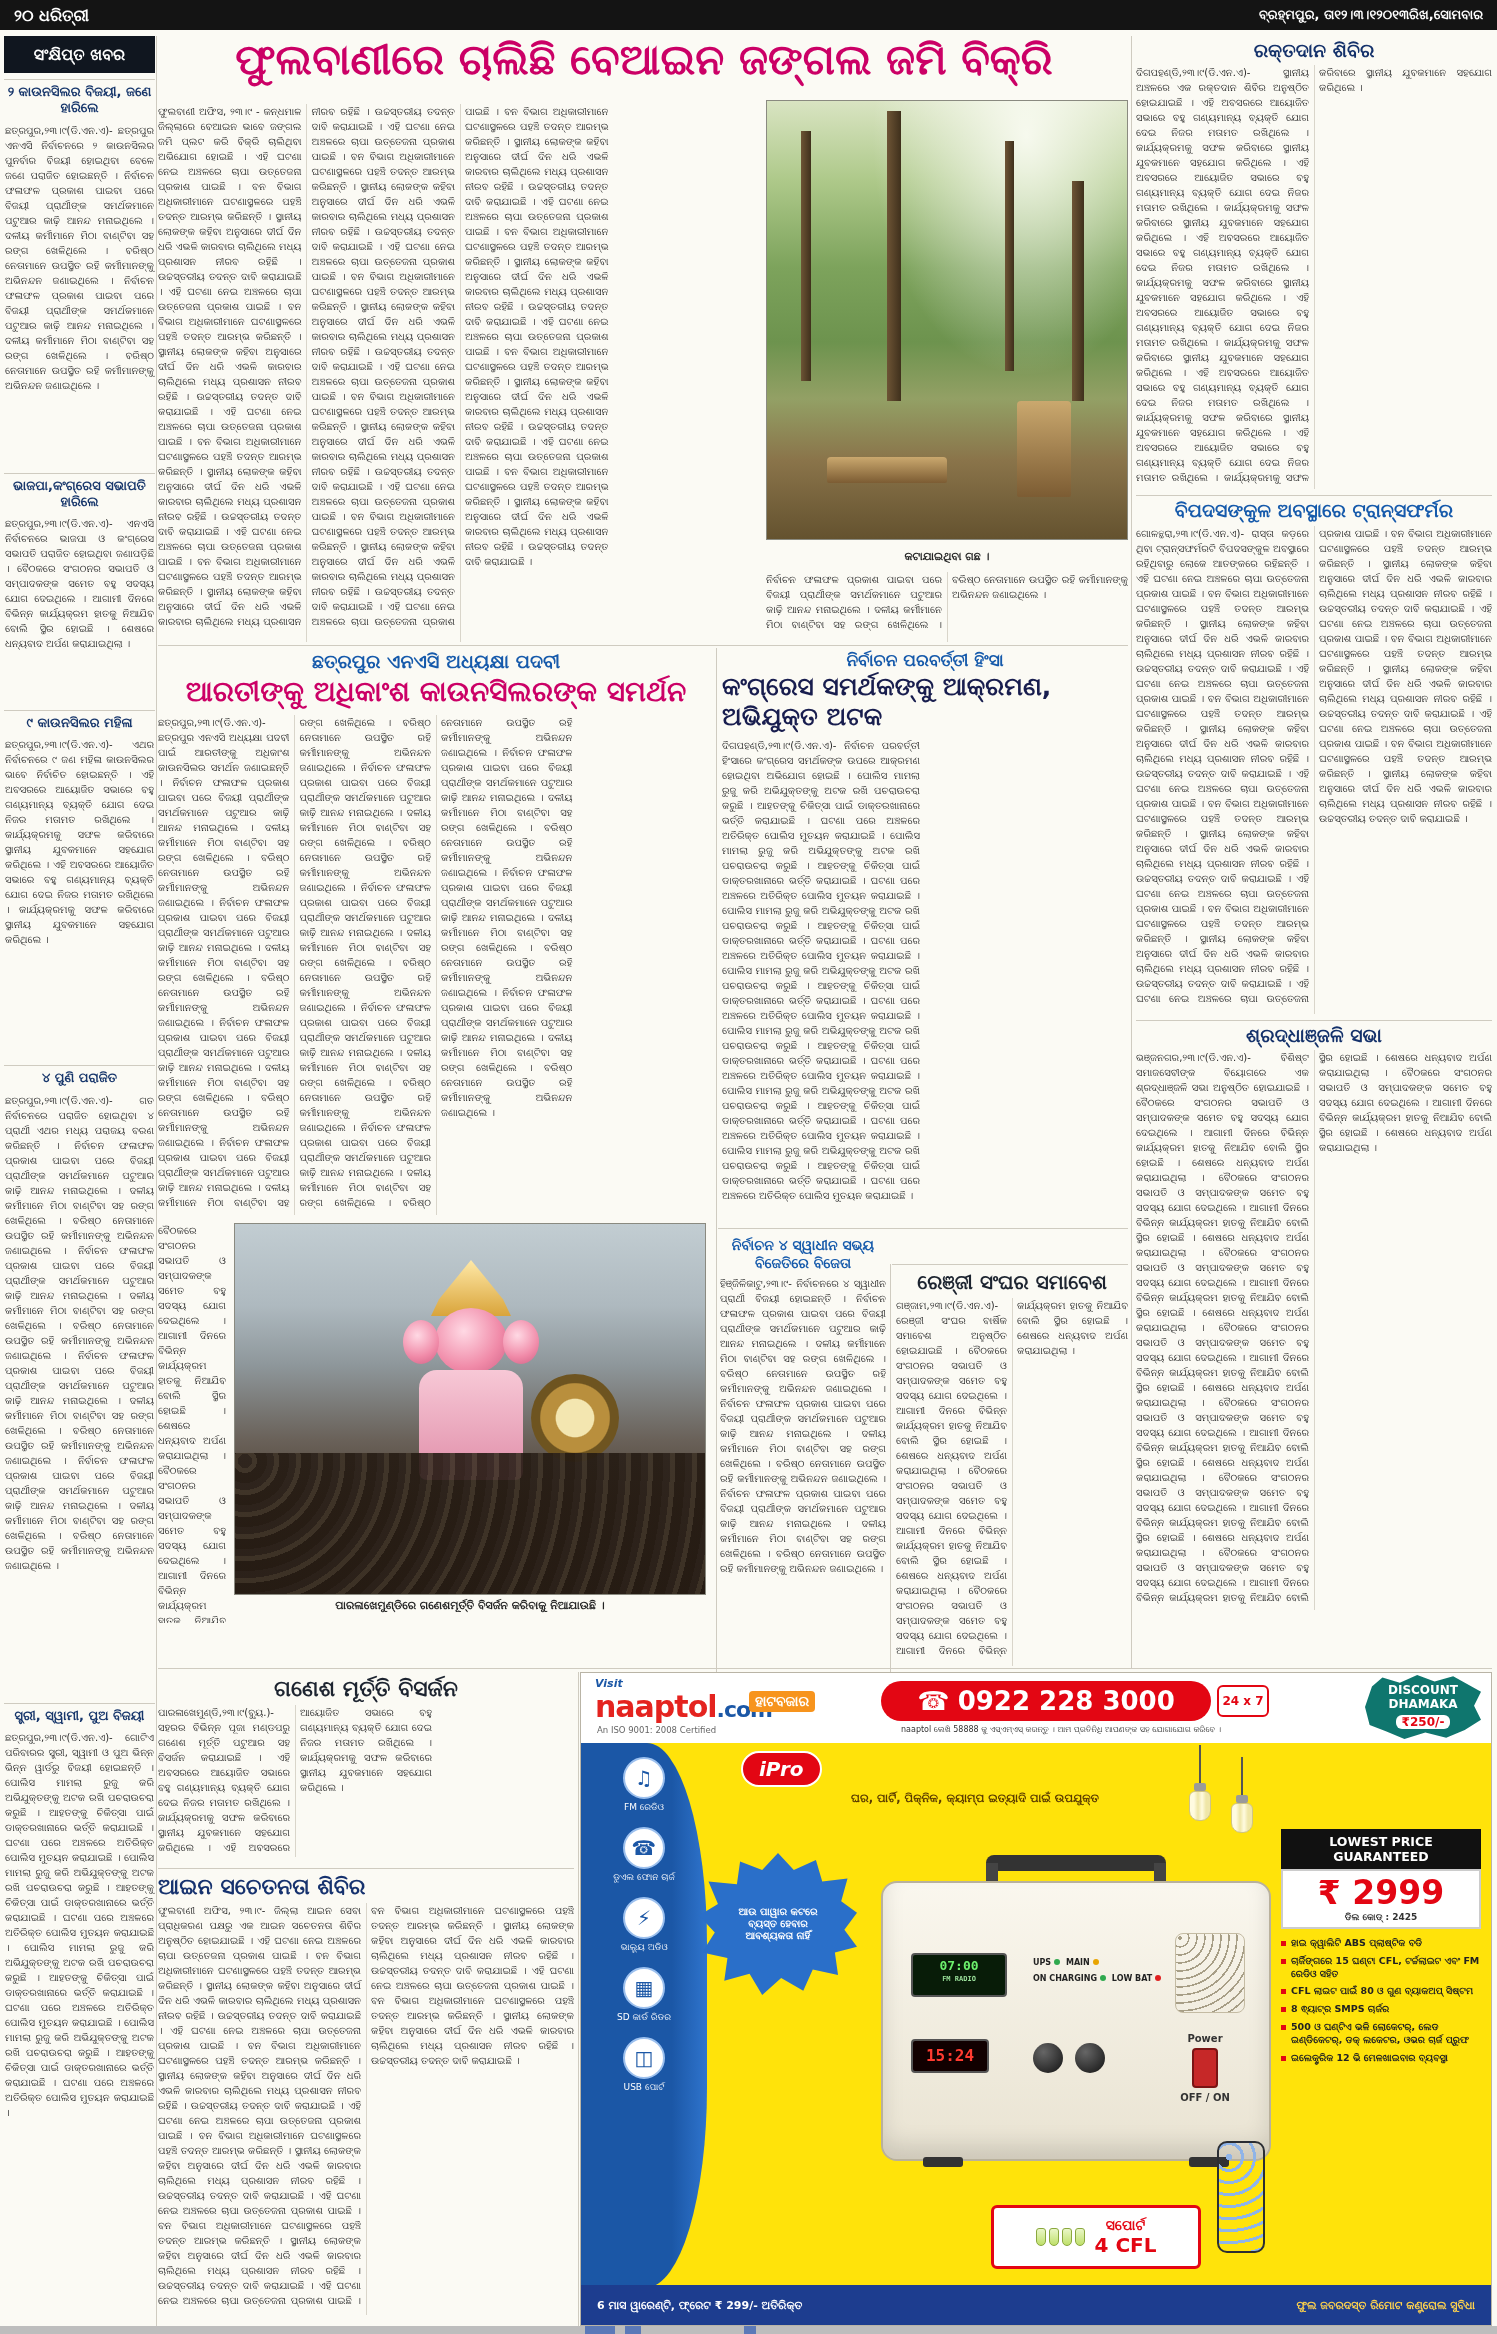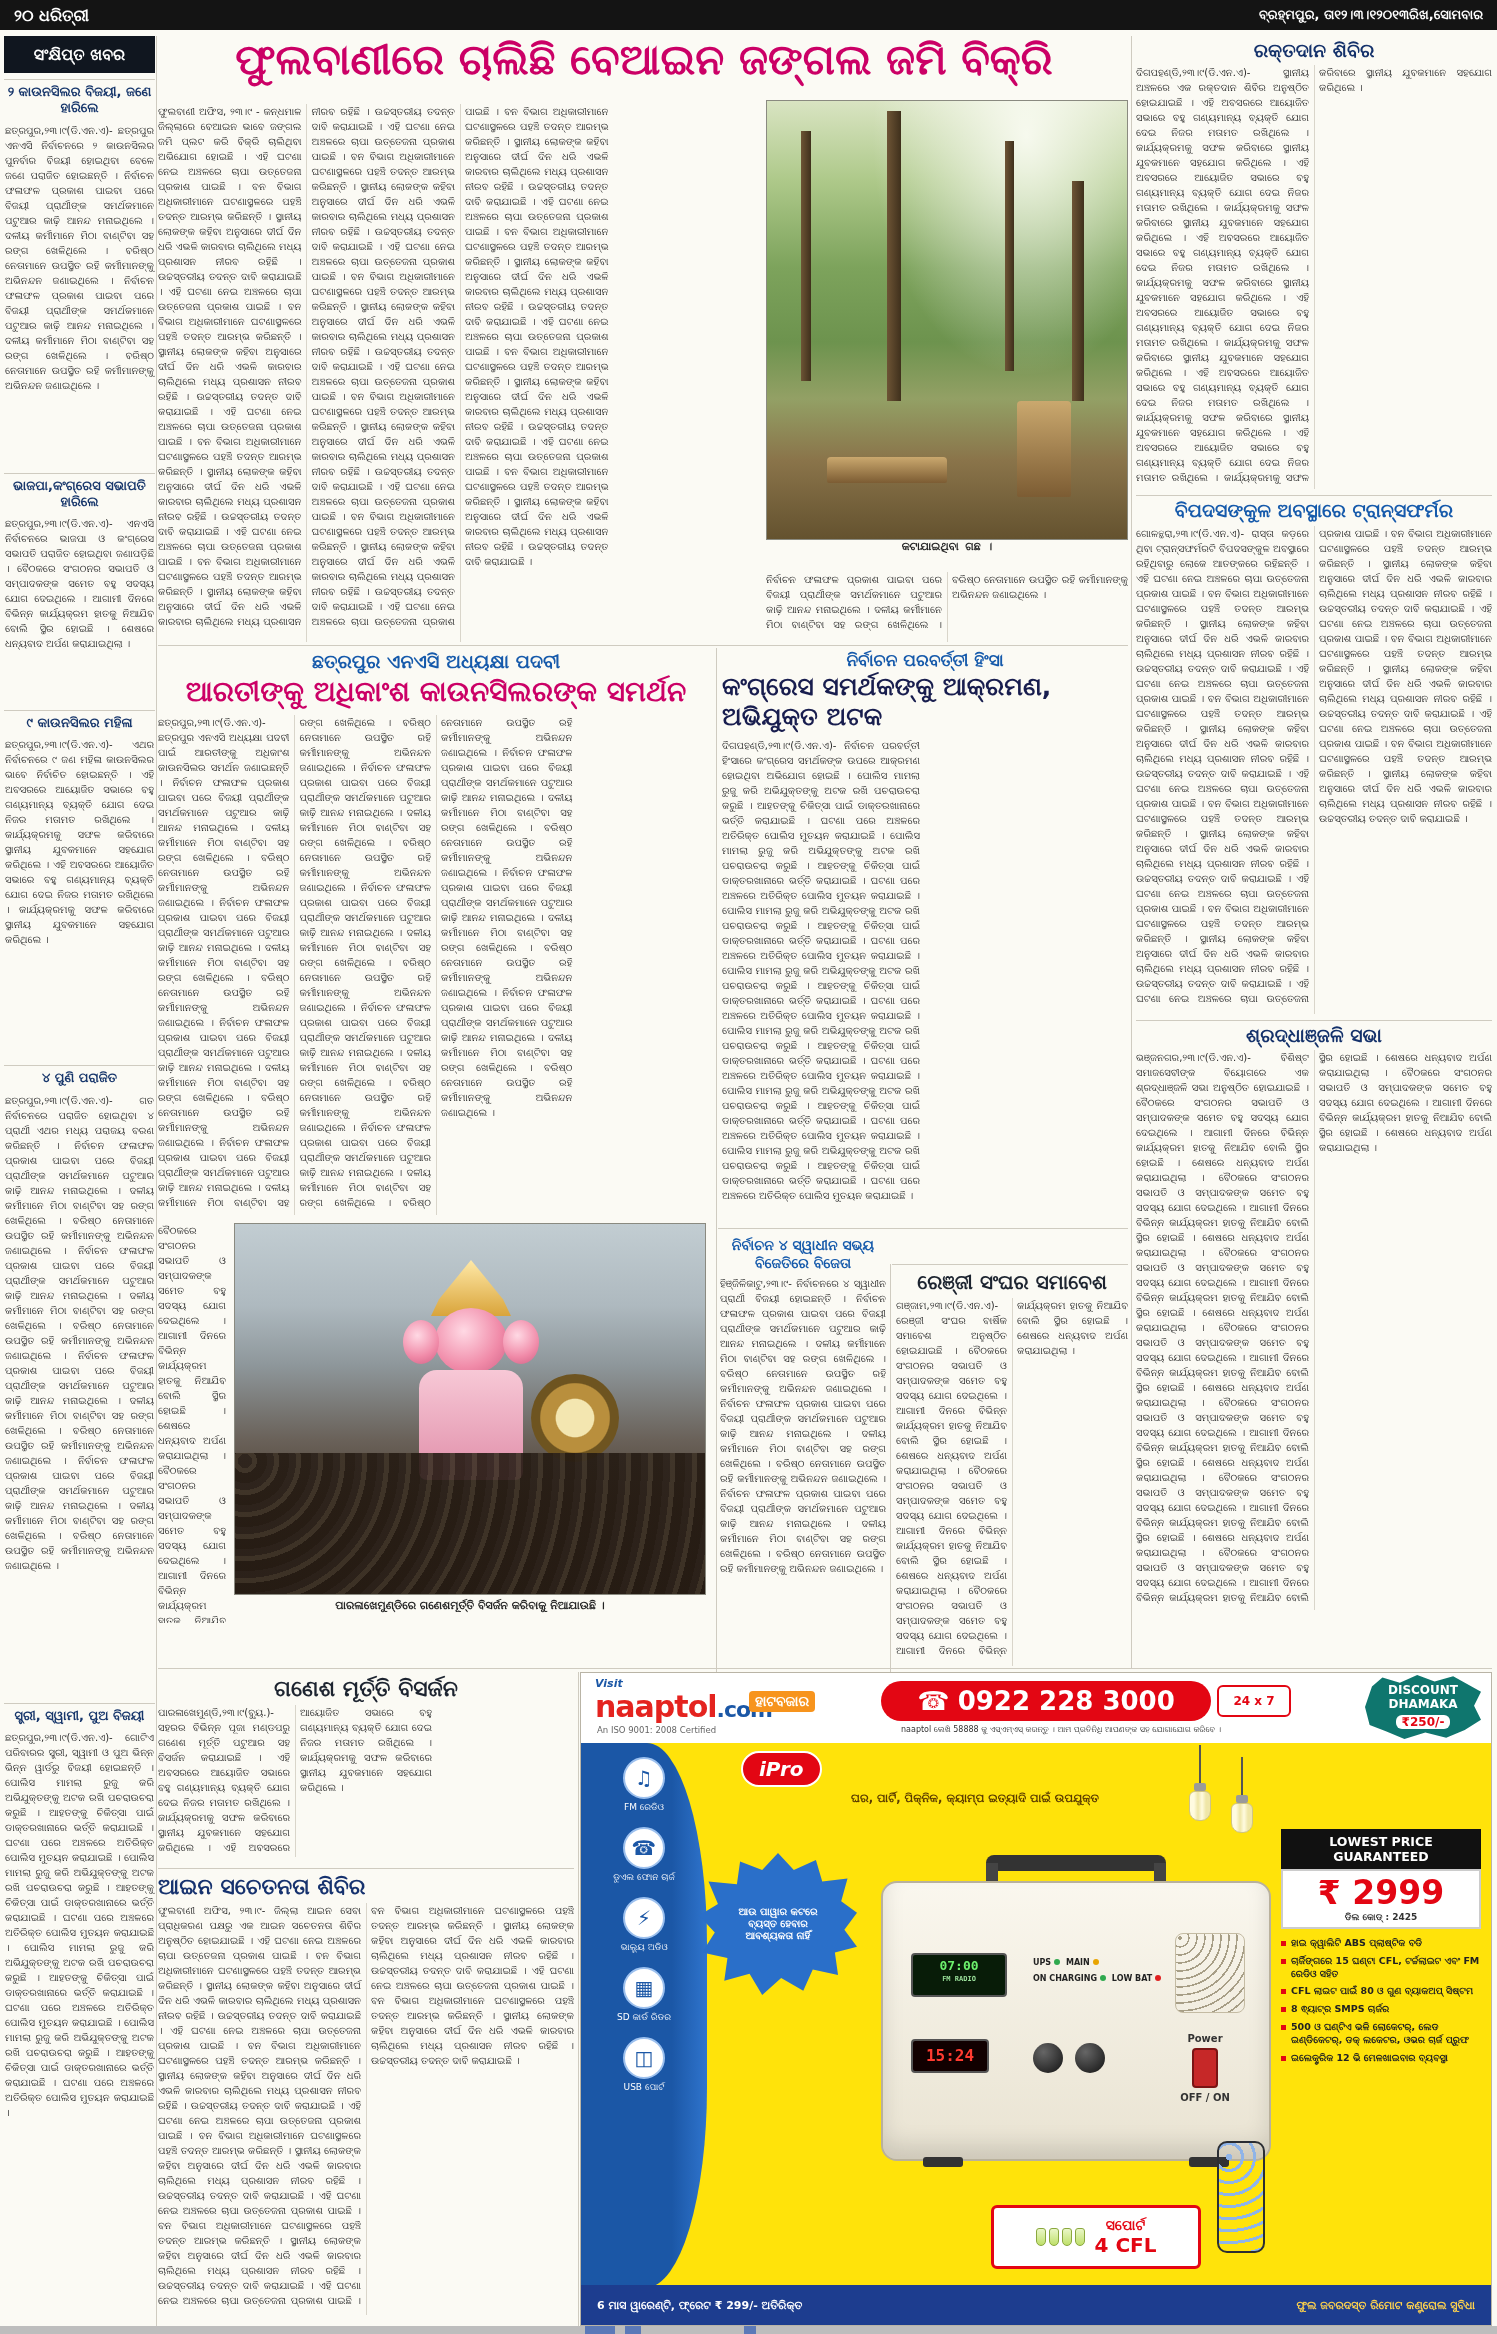--- a/index.html
+++ b/index.html
@@ -59,21 +59,21 @@
   
   .ad { left:580px; top:1672px; width:912px; height:654px; border:1px solid #b9b4a6; background:#fff; }
   .ad-top { position:absolute; left:0; top:0; width:100%; height:70px; background:#fff; }
   .np-visit { position:absolute; left:14px; top:4px; font-size:11px; font-style:italic; color:#1b57a6; font-weight:bold; }
   .np-logo { position:absolute; left:14px; top:16px; font-size:30px; font-weight:bold; color:#e4231f; letter-spacing:-1px; }
   .np-logo .tld { color:#1b57a6; font-size:22px; }
   .np-badge { position:absolute; left:168px; top:18px; background:#f7941d; color:#fff; font-size:14px; font-weight:bold; padding:2px 6px; border-radius:4px; }
   .np-iso { position:absolute; left:16px; top:52px; font-size:8.5px; color:#666; }
   .phone-pill { position:absolute; left:300px; top:8px; width:330px; height:40px; background:#e30613; border-radius:22px;
       color:#fff; display:flex; align-items:center; justify-content:center; gap:8px; font-size:26px; font-weight:bold; }
-  .hours { position:absolute; left:636px; top:12px; width:74px; height:32px; background:#fff; border:2px solid #e30613; color:#e30613;
+  .hours { position:absolute; left:636px; top:12px; width:52px; height:32px; background:#fff; border:2px solid #e30613; color:#e30613;
       border-radius:6px; font-size:12px; font-weight:bold; display:flex; align-items:center; justify-content:center; }
   .order-note { position:absolute; left:280px; top:52px; width:400px; font-size:8px; color:#333; text-align:center; }
   .disc-burst { position:absolute; right:10px; top:2px; width:116px; height:64px; background:#0f766e; border-radius:10px;
       clip-path:polygon(6% 18%,15% 4%,30% 12%,45% 0,60% 10%,76% 2%,88% 14%,100% 26%,94% 48%,100% 70%,86% 86%,70% 98%,52% 90%,34% 100%,18% 88%,4% 78%,0 50%);
       color:#fff; text-align:center; font-weight:bold; padding-top:8px; }
   .disc-burst .l1 { font-size:12px; } .disc-burst .l2 { font-size:12px; }
   .disc-burst .amt { display:inline-block; background:#fff; color:#e30613; font-size:12px; padding:0 6px; border-radius:6px; margin-top:2px; }
 
   .ad-main { position:absolute; left:0; top:70px; width:100%; height:544px; background:#ffe30a; overflow:hidden; }
   .band { position:absolute; left:0; top:0; width:126px; height:100%; background:linear-gradient(90deg,#1b57a6 72%, #2f74cd); border-radius:0 60px 60px 0/0 200px 200px 0; }
@@ -211,21 +211,21 @@
     </div>
     <figure class="abs" style="left:766px;top:100px;width:362px;">
       <div class="photo photo-forest" style="position:relative;width:362px;height:440px;overflow:hidden;">
         <div class="trunk" style="left:34px;top:30px;width:10px;height:250px;"></div>
         <div class="trunk" style="left:120px;top:10px;width:14px;height:290px;"></div>
         <div class="trunk" style="left:238px;top:40px;width:9px;height:230px;"></div>
         <div class="trunk" style="left:305px;top:80px;width:12px;height:220px;"></div>
         <div class="stump" style="left:250px;top:300px;width:54px;height:96px;"></div>
         <div class="stump" style="left:60px;top:356px;width:120px;height:26px;"></div>
       </div>
-      <figcaption class="caption" style="padding-top:1px;font-family:Liberation Mono, monospace;">କଟାଯାଇଥିବା ଗଛ ।</figcaption>
+      <figcaption class="caption" style="padding-top:10px;">କଟାଯାଇଥିବା ଗଛ ।</figcaption>
     </figure>
     <div class="abs body-text cols2" style="left:766px;top:572px;width:362px;height:70px;">
       <span>ନିର୍ବାଚନ ଫଳାଫଳ ପ୍ରକାଶ ପାଇବା ପରେ ବିଜୟୀ ପ୍ରାର୍ଥୀଙ୍କ ସମର୍ଥକମାନେ ପଟୁଆର କାଢ଼ି ଆନନ୍ଦ ମନାଇଥିଲେ । ଦଳୀୟ କର୍ମୀମାନେ ମିଠା ବାଣ୍ଟିବା ସହ ରଙ୍ଗ ଖେଳିଥିଲେ । ବରିଷ୍ଠ ନେତାମାନେ ଉପସ୍ଥିତ ରହି କର୍ମୀମାନଙ୍କୁ ଅଭିନନ୍ଦନ ଜଣାଇଥିଲେ ।</span>
     </div>
   </section>
 
   <aside class="abs" style="left:1136px;top:36px;width:356px;">
     <article>
       <h2 class="h-right">ରକ୍ତଦାନ ଶିବିର</h2>
       <div class="body-text cols2" style="height:424px;">

